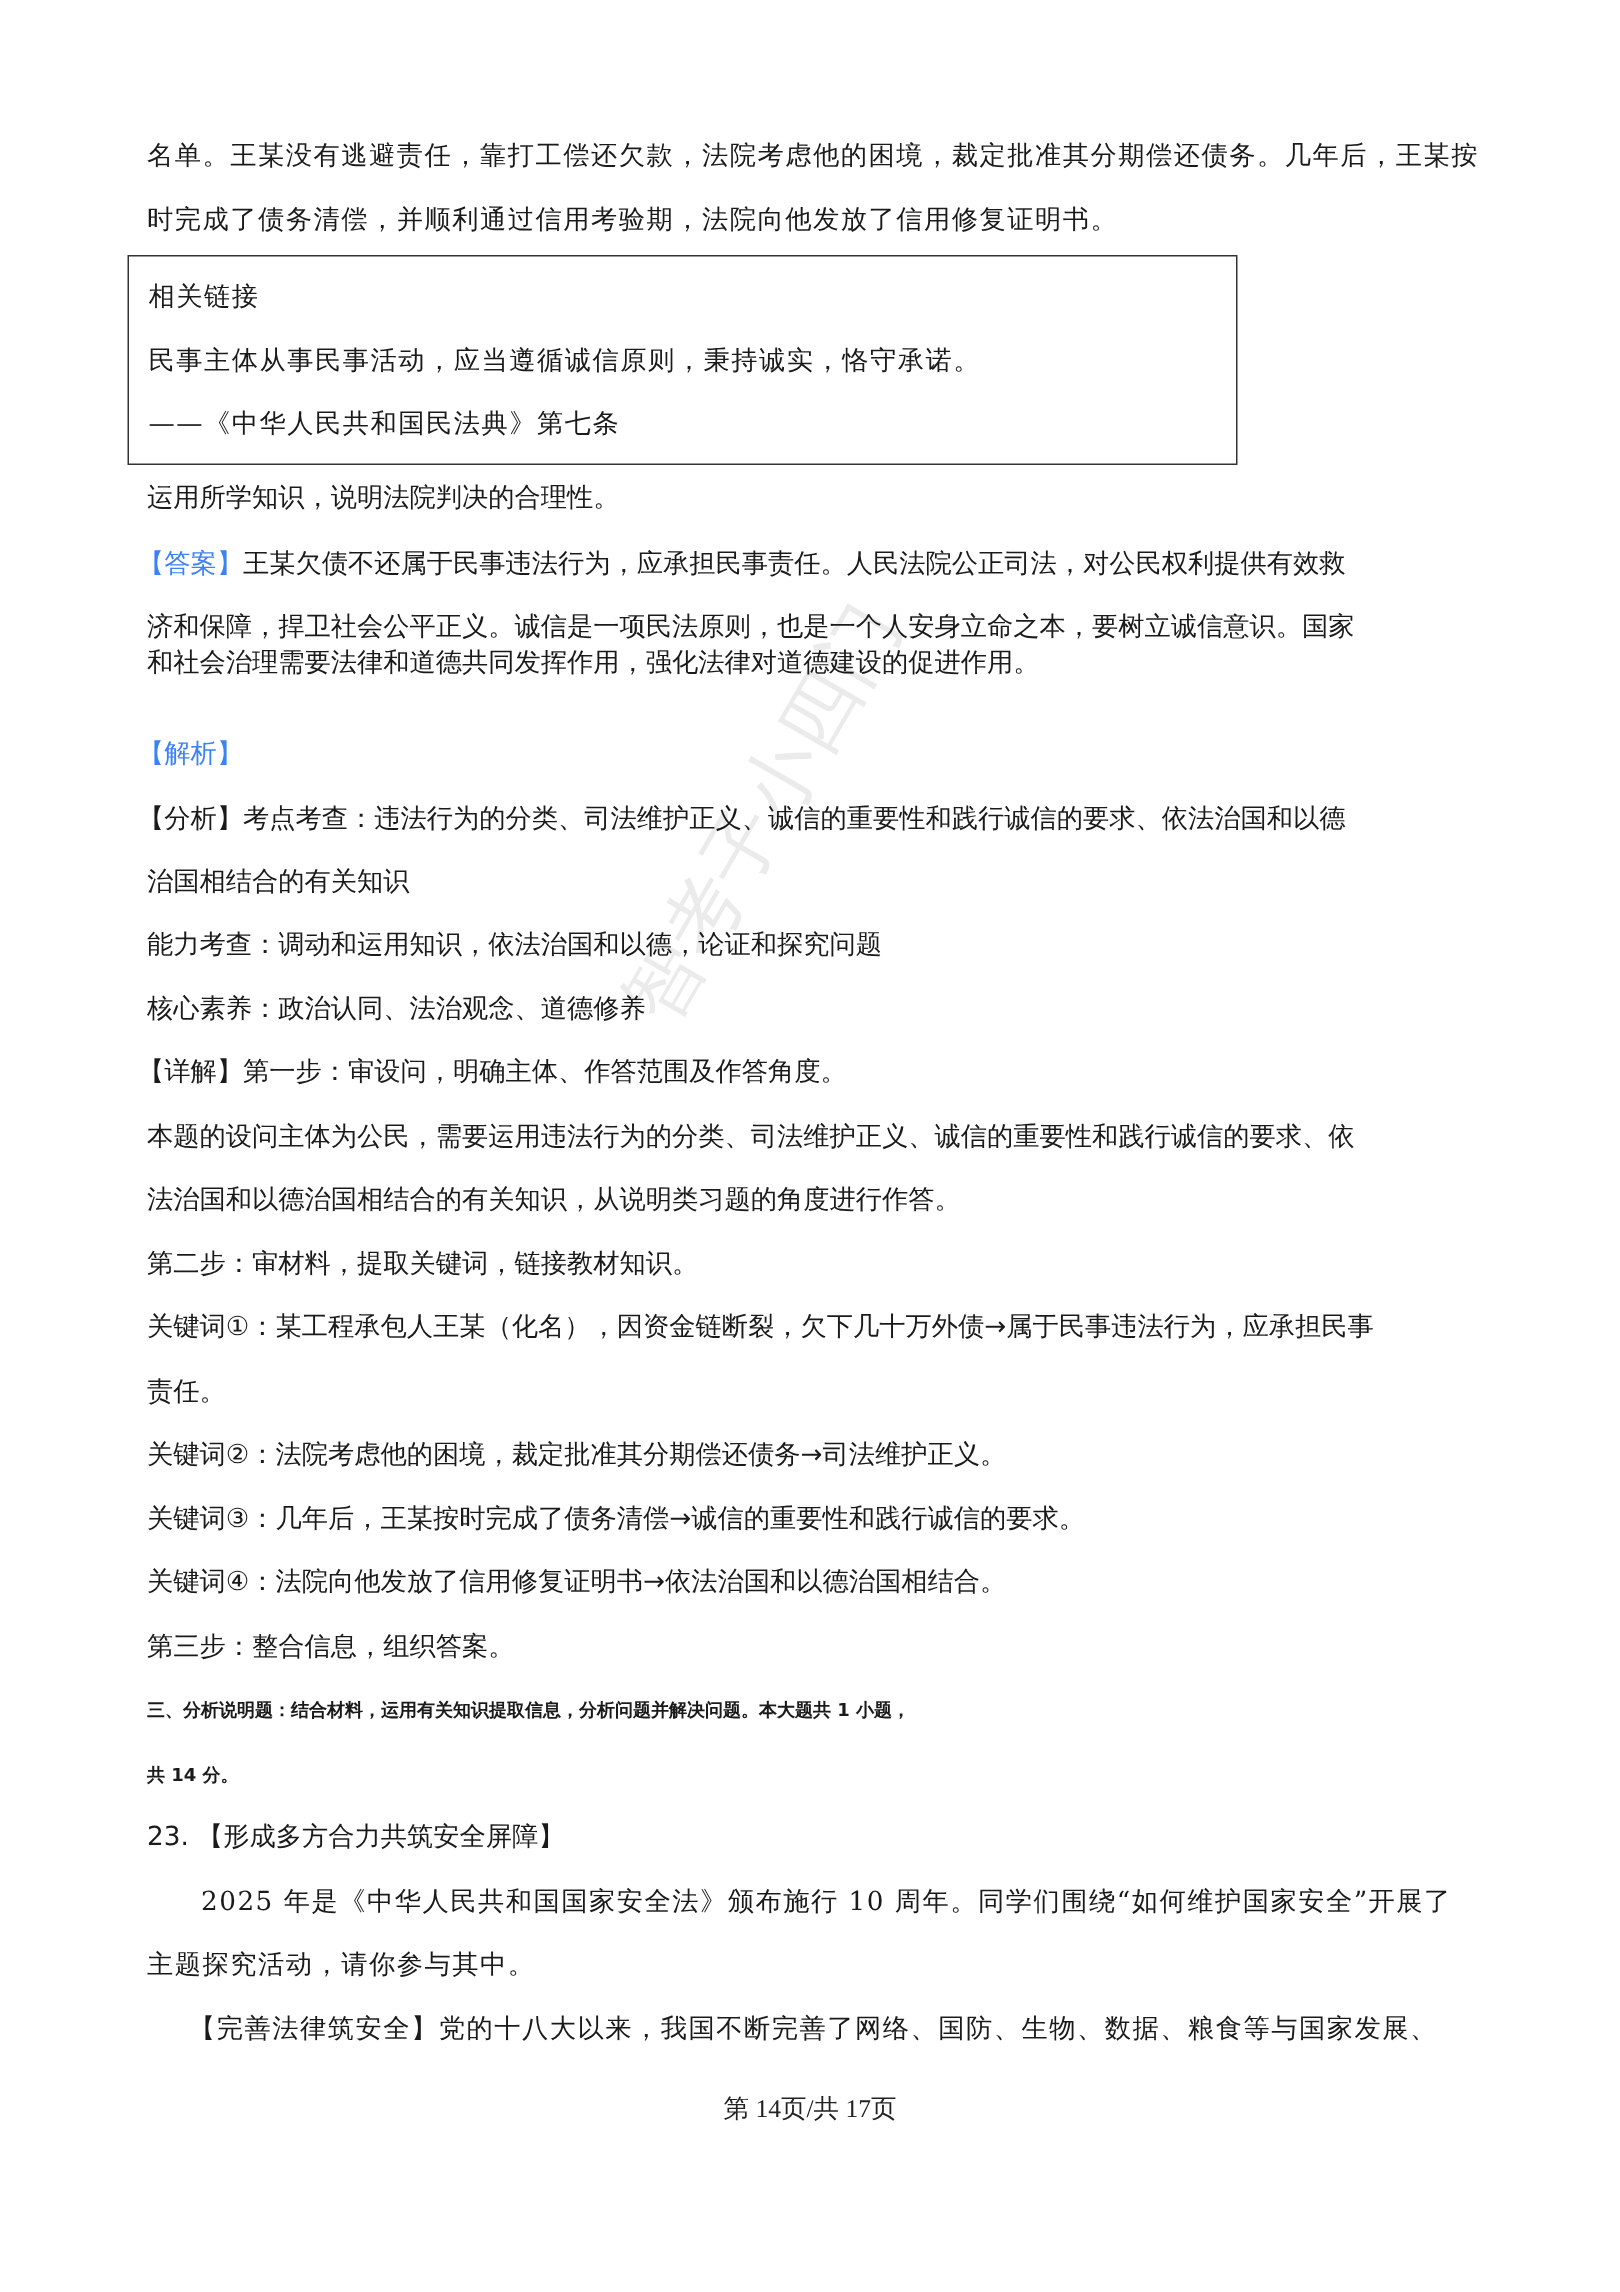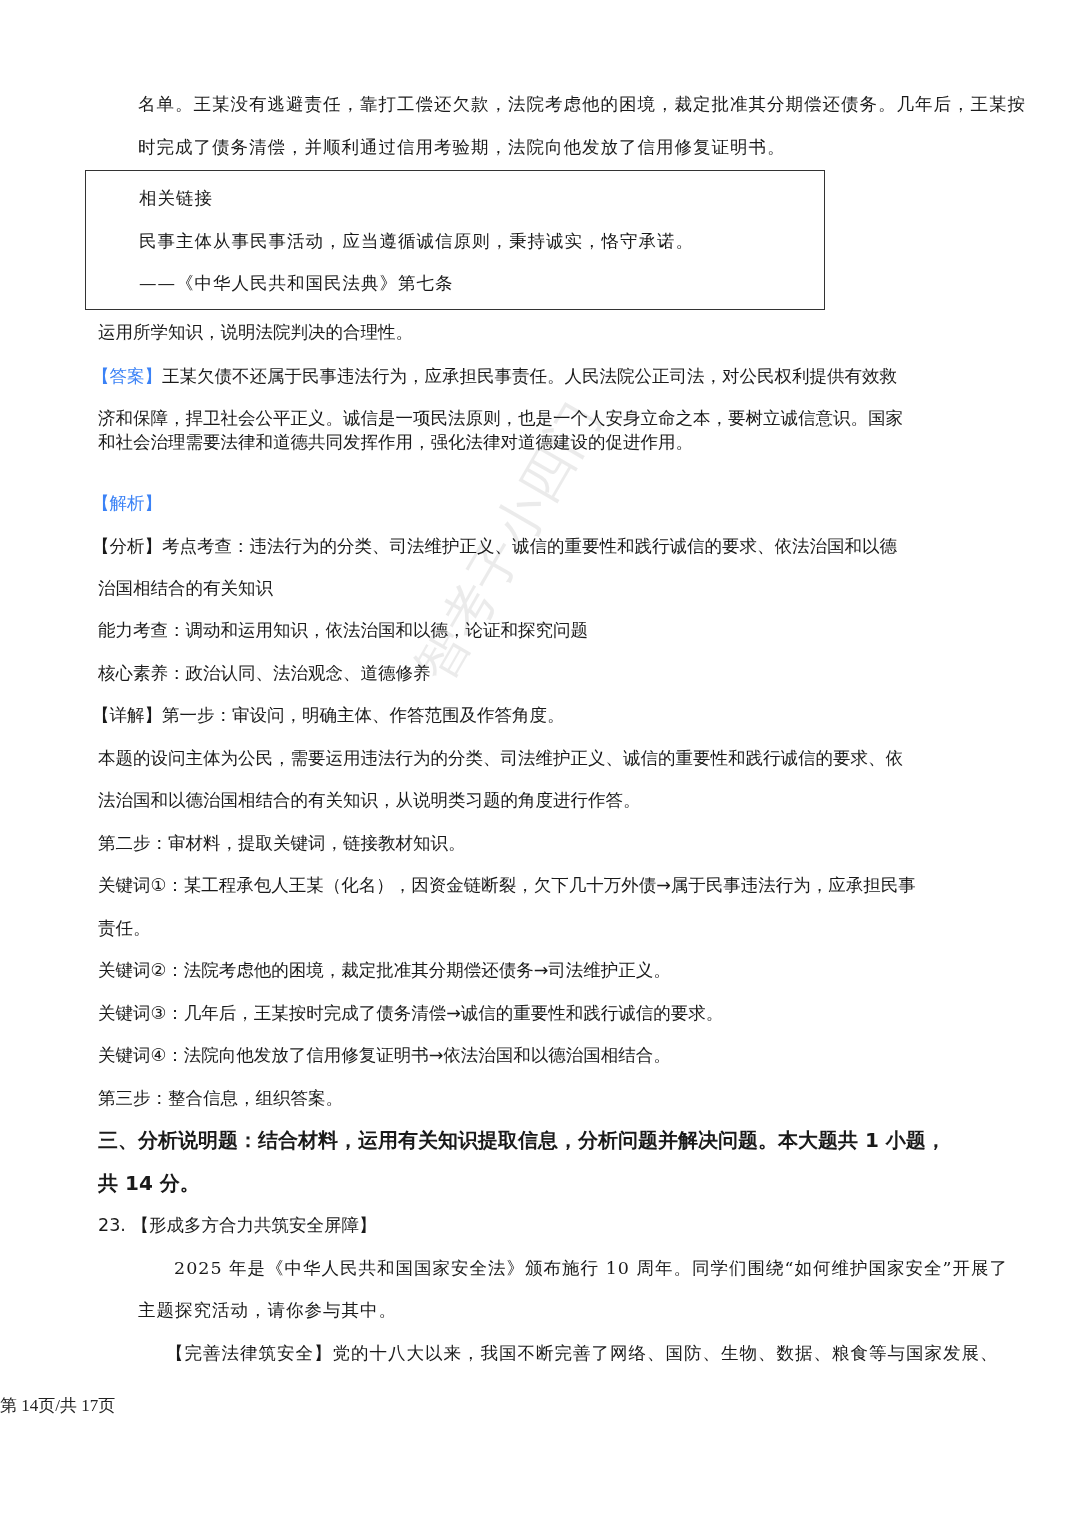--- a/index.html
+++ b/index.html
@@ -17,39 +17,40 @@
       top: 0;
       width: 885px;
     }
     .line {
       position: absolute;
       left: 0;
       white-space: nowrap;
       font-size: 17.5px;
       line-height: 24px;
     }
-    .kai { font-family: "DejaVu Serif", "Liberation Serif", serif; letter-spacing: 1px; margin-left: 40px; }
+    .kai { font-family: "DejaVu Serif", "Liberation Serif", serif; letter-spacing: 1px; }
     .song { font-family: "DejaVu Sans", "Liberation Sans", sans-serif; font-size: 17.5px; }
     .blue { color: #3b82f6; }
-    .bold { font-weight: bold; font-size: 20px; }
+    .bold { font-weight: bold; font-size: 12px; }
     .box {
       position: absolute;
       left: 85px;
       top: 170px;
       width: 740px;
       height: 140px;
       border: 1.5px solid #333;
       box-sizing: border-box;
     }
     .box .line { left: 13px; }
     .footer {
       position: absolute;
       top: 1394px;
       left: 0;
       width: 1080px;
+      text-align: center;
       font-size: 17px;
       font-family: "Liberation Serif", "DejaVu Serif", serif;
       color: #222;
     }
     .watermark {
       position: absolute;
       left: 400px;
       top: 660px;
       font-size: 52px;
       color: rgba(0,0,0,0.08);

